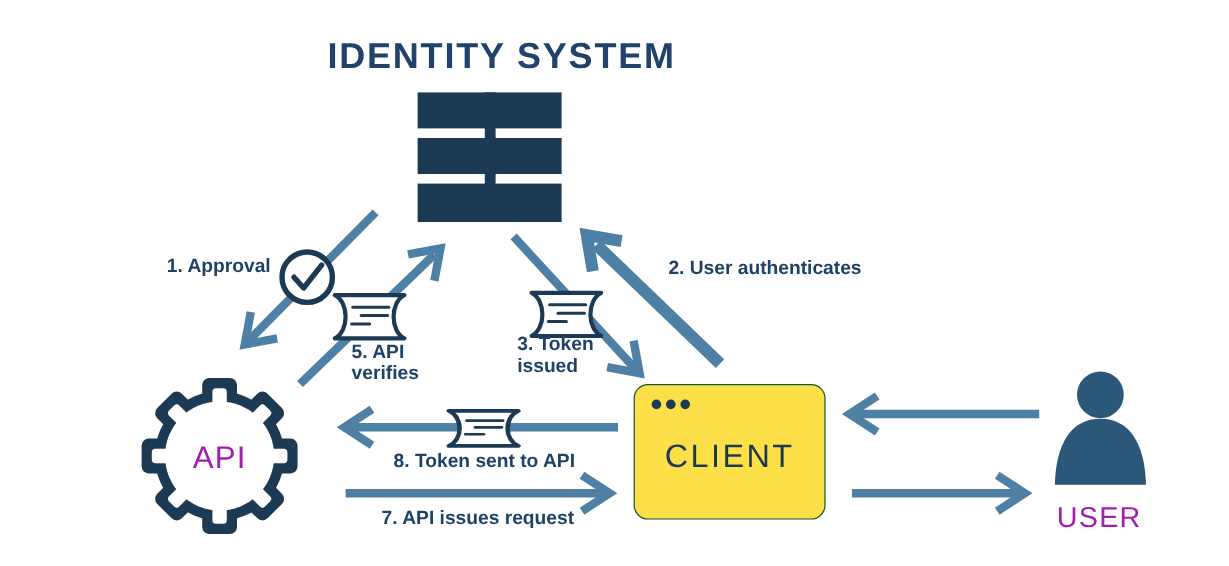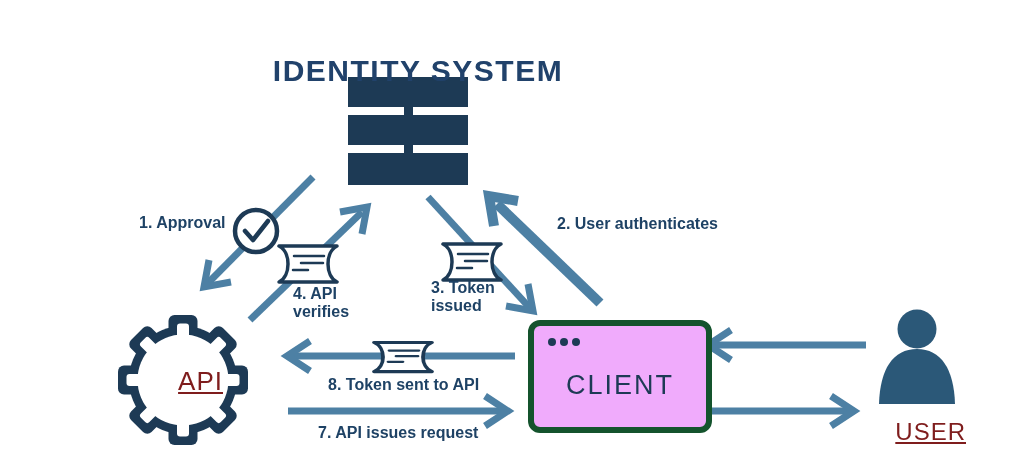--- a/index.html
+++ b/index.html
@@ -5,35 +5,34 @@
   html,body{margin:0;padding:0;background:#fff;}
   .stage{
     position:relative;width:1024px;height:472px;background:#ffffff;
     overflow:hidden;font-family:"Liberation Sans",sans-serif;
   }
   .stage svg{position:absolute;left:0;top:0;z-index:1;}
   .diagram-title{
     position:absolute;left:242px;top:31px;width:352px;z-index:3;
     text-align:center;font-size:30px;font-weight:700;letter-spacing:1.5px;
     color:#21426b;
-    margin-top:23px;
   }
   .flow-label{
     position:absolute;z-index:3;font-size:16px;font-weight:700;
     color:#1e4265;line-height:1.15;white-space:nowrap;
   }
   .flow-label.wrap{white-space:normal;}
   .node-label{
-    position:absolute;z-index:3;text-align:right;color:#7f1d1d;font-weight:400;text-decoration:underline;
+    position:absolute;z-index:3;text-align:center;color:#a21caf;font-weight:400;
   }
   #api-label{left:143px;top:366px;width:80px;font-size:26px;letter-spacing:1px;}
   #user-label{left:866px;top:418px;width:100px;font-size:24px;letter-spacing:1px;}
   .client-box{
-    position:absolute;left:528px;top:320px;width:184px;height:113px;z-index:2;
-    box-sizing:border-box;border:6px solid #14532d;border-radius:12px;background:#f0abfc;
+    position:absolute;left:528px;top:320px;width:160px;height:113px;z-index:2;
+    box-sizing:border-box;border:1px solid #14532d;border-radius:12px;background:#fde047;
   }
   .client-dots{position:absolute;left:14px;top:12px;display:flex;gap:4px;}
   .client-dots i{width:8px;height:8px;border-radius:50%;background:#1d3a55;}
   .client-label{
     position:absolute;left:0;right:0;top:44px;text-align:center;
     font-size:27px;letter-spacing:2px;color:#1d3a55;font-weight:400;
   }
 </style>
 </head>
 <body>
@@ -163,17 +162,17 @@
       </div>
     <div class="client-label">CLIENT</div>
   </div>
 
   <div class="node-label" id="api-label">API</div>
   <div class="node-label" id="user-label">USER</div>
 
   <div class="flow-label" style="left:557px;top:215px;">2. User authenticates</div>
   <div class="flow-label wrap" style="left:431px;top:279px;width:74px;">3. Token issued</div>
   <div class="flow-label" style="left:328px;top:376px;">8. Token sent to API</div>
-  <div class="flow-label wrap" style="left:293px;top:285px;width:64px;">4. API verifies</div>
+  <div class="flow-label wrap" style="left:293px;top:285px;width:64px;">5. API verifies</div>
   <div class="flow-label" style="left:139px;top:214px;">1. Approval</div>
   <div class="flow-label" style="left:318px;top:424px;">7. API issues request</div>
 
 </div>
 
 </body></html>

